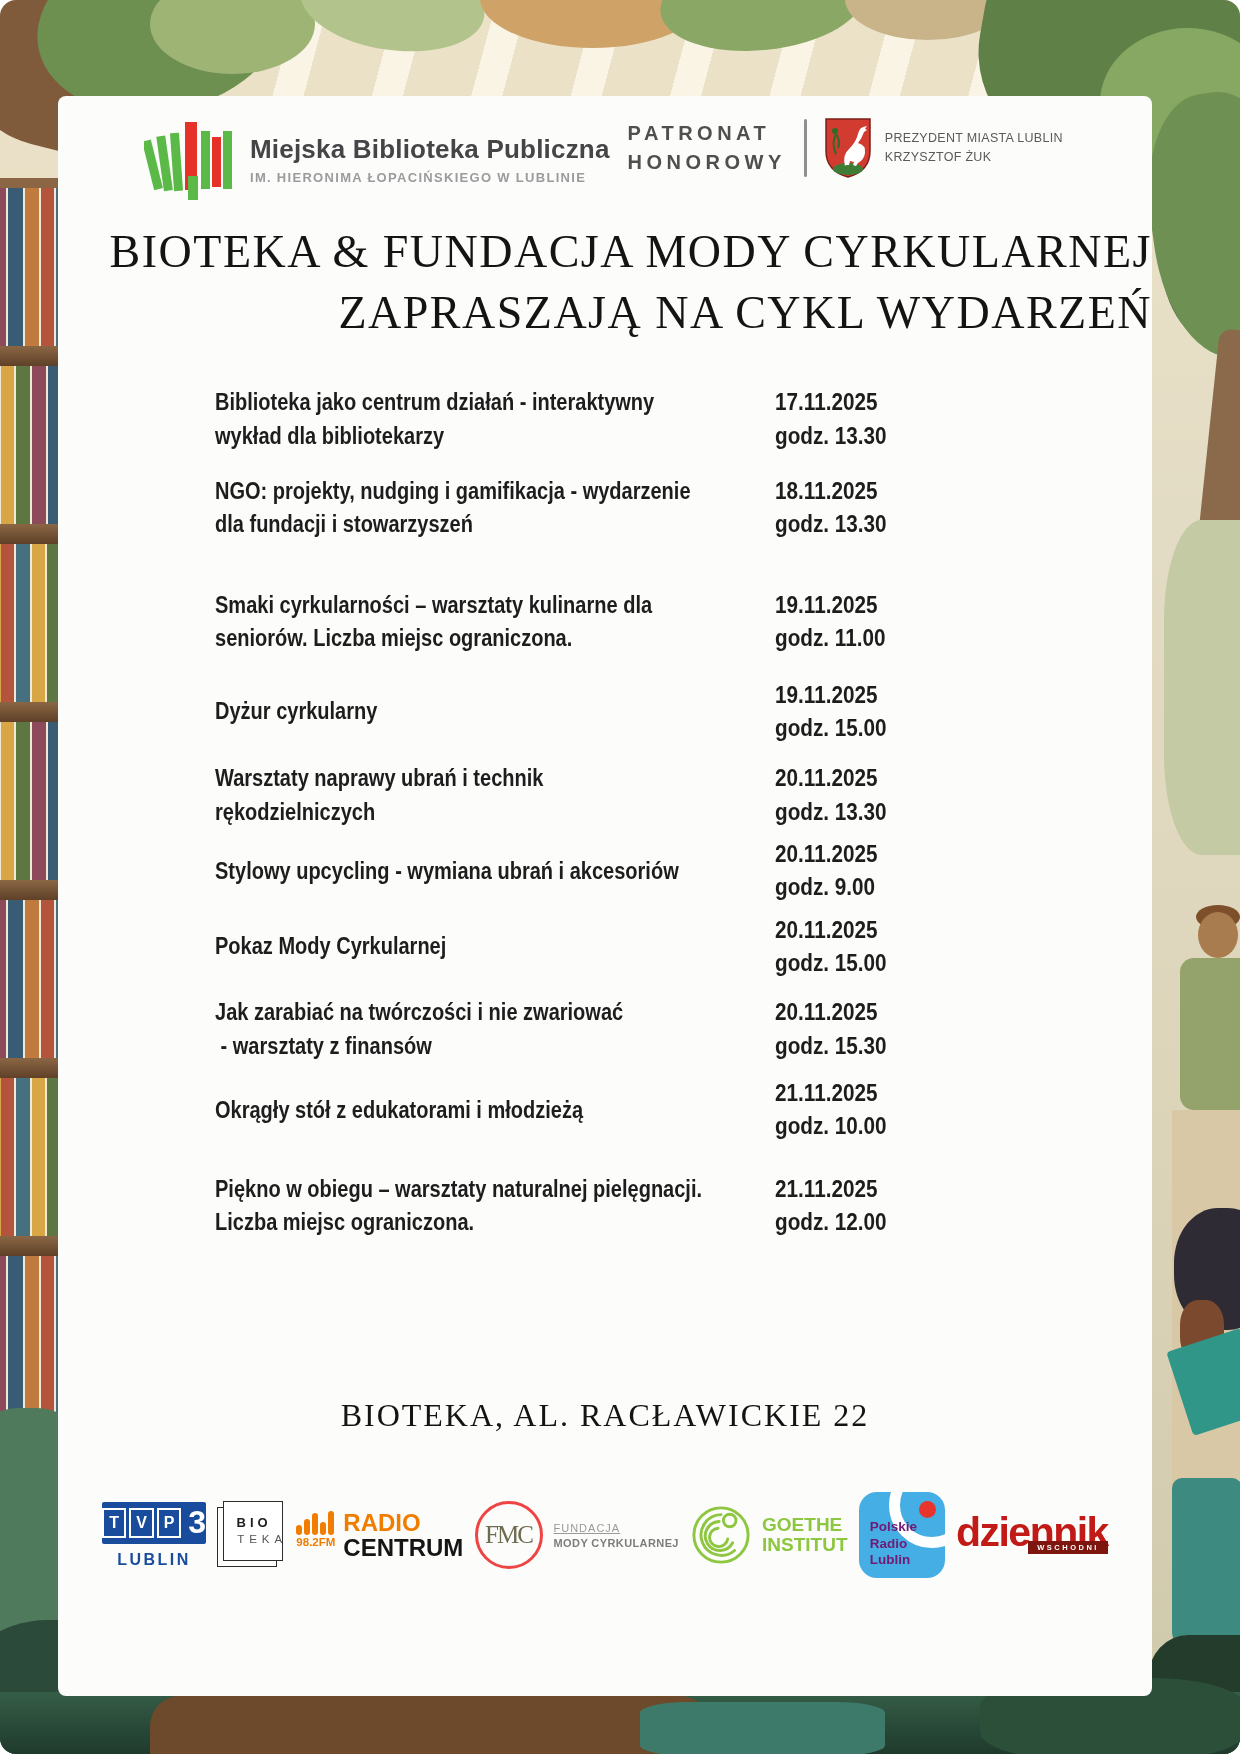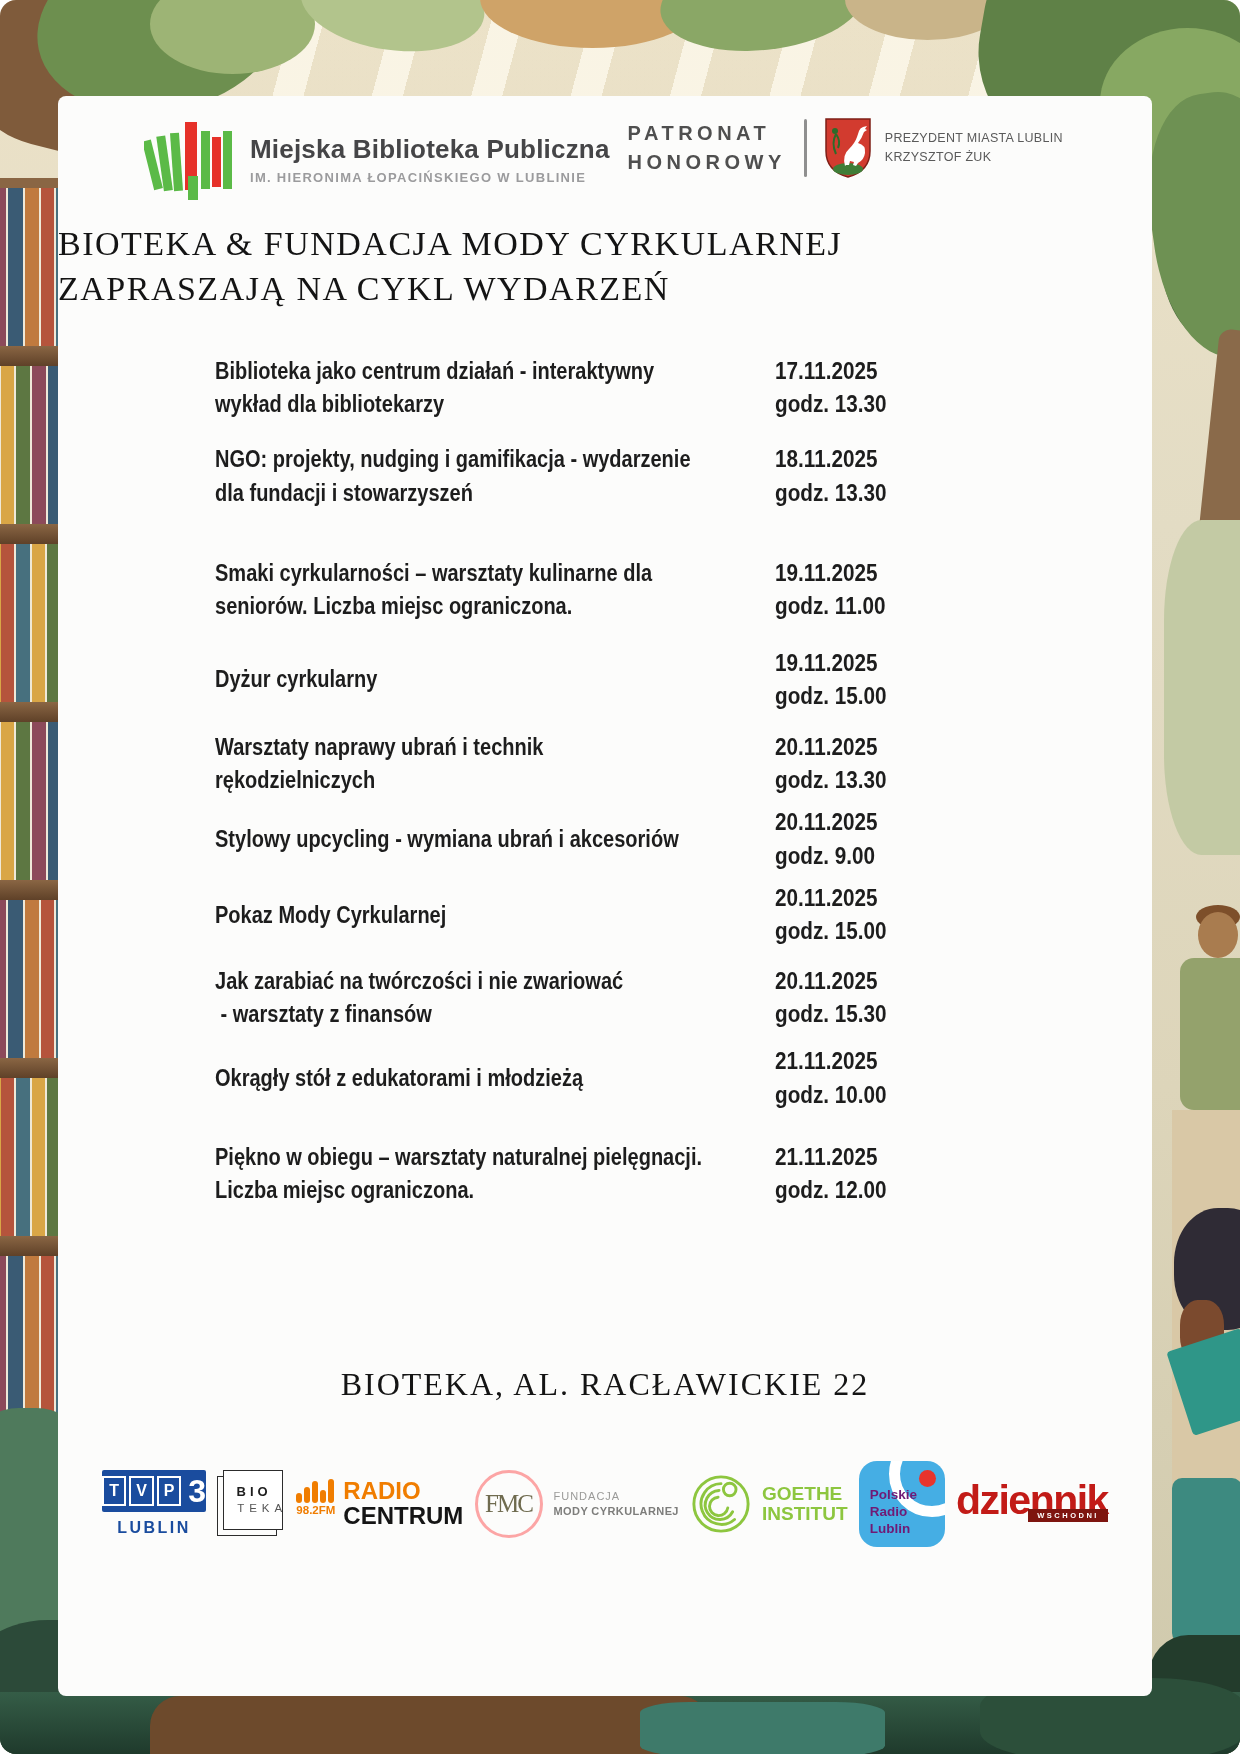--- a/index.html
+++ b/index.html
@@ -61,22 +61,22 @@
   .header{display:flex;align-items:flex-start;margin:22px 0 0 86px;}
   .mbp{display:flex;align-items:center;}
   .mbp-text{margin-left:14px;}
   .mbp-name{font-size:26px;font-weight:bold;color:#454547;letter-spacing:.2px;}
   .mbp-sub{font-size:13px;color:#9b9b9d;letter-spacing:1.3px;margin-top:5px;font-weight:bold;}
   .patron{display:flex;align-items:center;margin-left:18px;}
   .patron-label{font-size:20px;font-weight:bold;color:#4f4f4f;letter-spacing:4.5px;line-height:1.45;white-space:pre-line;}
   .patron-div{width:3px;height:58px;background:#8f8f8f;border-radius:2px;margin:0 18px;}
   .patron-holder{font-size:12.5px;color:#5a5a5a;line-height:1.55;white-space:pre-line;margin-left:14px;letter-spacing:.3px;}
   
-  .intro{margin-top:22px;text-align:left;font-family:"Liberation Serif",serif;
-         font-size:34px;letter-spacing:1.5px;line-height:1.32;color:#141414;white-space:pre-line;}
+  .intro{margin-top:22px;text-align:right;font-family:"Liberation Serif",serif;
+         font-size:46px;letter-spacing:1.5px;line-height:1.32;color:#141414;white-space:pre-line;}
   .main-title{margin-top:26px;text-align:center;font-family:"Liberation Serif",serif;
               font-size:74px;letter-spacing:0;color:#0f0f0f;line-height:1;}
   
   .events{margin:43px 0 0 157px;}
   .event-row{display:grid;grid-template-columns:560px 180px;align-items:center;}
   .event-title{width:645px;transform:scaleX(.87);transform-origin:0 50%;
                font-size:23px;font-weight:bold;color:#1d1d1d;line-height:1.45;white-space:pre;}
   .event-when{width:185px;transform:scaleX(.9);transform-origin:0 50%;
               font-size:23px;font-weight:bold;color:#1d1d1d;line-height:1.45;}
   
@@ -98,23 +98,23 @@
                   align-items:center;justify-content:center;}
   .bio-l1{font-size:13px;font-weight:bold;letter-spacing:4px;color:#1d1d1d;margin-left:4px;}
   .bio-l2{font-size:11.5px;letter-spacing:5px;color:#555;margin-top:3px;margin-left:20px;}
   .radioc{display:grid;grid-template-columns:auto auto;column-gap:8px;row-gap:1px;align-items:end;}
   .eq{display:flex;align-items:flex-end;gap:2.5px;height:24px;}
   .eq span{display:block;width:5.5px;background:#F07D00;border-radius:3px;}
   .rc-radio{color:#F07D00;font-weight:800;font-size:24px;line-height:.95;}
   .rc-freq{color:#F07D00;font-weight:bold;font-size:11.5px;align-self:start;}
   .rc-centrum{color:#151515;font-weight:800;font-size:24px;line-height:1;}
   .fmc{display:flex;align-items:center;gap:11px;}
-  .fmc-circle{width:62px;height:62px;border:3px solid #fca5a5;border-radius:50%;display:flex;align-items:center;justify-content:center;
+  .fmc-circle{width:62px;height:62px;border:3px solid #ef4444;border-radius:50%;display:flex;align-items:center;justify-content:center;
               font-family:"Liberation Serif",serif;font-size:25px;color:#6F6B4F;letter-spacing:-2px;}
-  .fmc-l1{font-size:11px;color:#9a9a98;letter-spacing:1px;}
+  .fmc-l1{font-size:11px;color:#9a9a98;letter-spacing:1px;text-decoration:underline;}
   .fmc-l2{font-size:11px;font-weight:bold;color:#7d7d7b;letter-spacing:.4px;margin-top:3px;}
   .goethe{display:flex;align-items:center;gap:10px;}
   .goethe-text{color:#8DC63F;font-weight:800;font-size:19px;line-height:1.05;white-space:pre-line;}
   .prl{position:relative;width:86px;height:86px;background:#45AEE4;border-radius:18px;overflow:hidden;}
   .prl-ring{position:absolute;top:-30px;right:-30px;width:64px;height:64px;border:11px solid #fff;border-radius:50%;}
   .prl-dot{position:absolute;top:9px;right:9px;width:17px;height:17px;background:#E8342C;border-radius:50%;}
   .prl-name{position:absolute;left:11px;bottom:9px;color:#701a75;font-size:13.5px;font-weight:bold;line-height:1.25;white-space:pre-line;}
   .dziennik{position:relative;padding-bottom:6px;}
   .dz-word{color:#C21B17;font-weight:800;font-size:41px;letter-spacing:-1.5px;font-family:"Liberation Sans",sans-serif;}
   .dz-sub{position:absolute;right:0;bottom:8px;background:#7E150F;color:#fff;font-size:7.5px;font-weight:bold;

